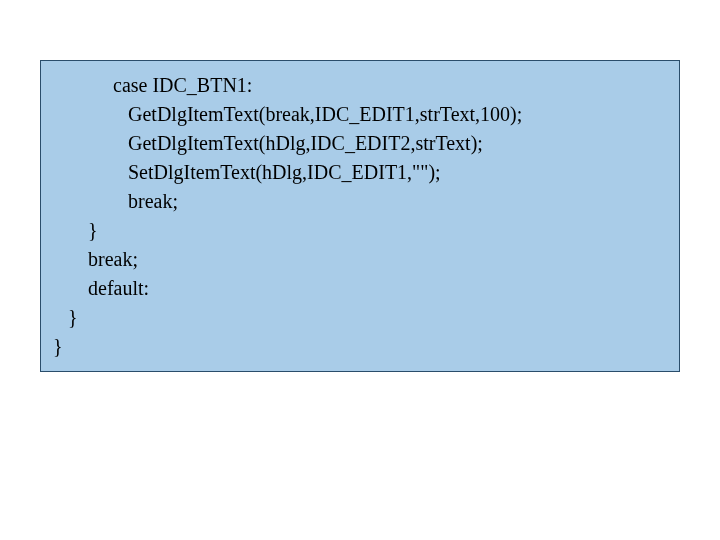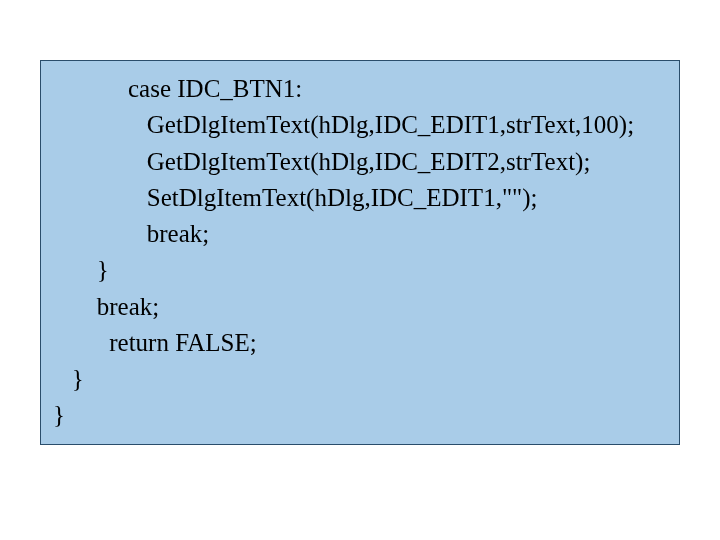--- a/index.html
+++ b/index.html
@@ -14,34 +14,34 @@
       font-family: "Times New Roman", Times, serif;
       padding: 60px 40px;
     }
     .code-box {
       background: #a9cce8;
       border: 1px solid #2a4d6b;
       padding: 10px 12px;
       width: 640px;
     }
     .code-line {
-      font-size: 25px;
+      font-size: 20px;
       color: #000000;
       line-height: 1.45;
       white-space: pre;
       font-family: "Times New Roman", Times, serif;
     }
   </style>
 </head>
 <body>
 
 <div class="code-box">
   <div class="code-line">            case IDC_BTN1:</div>
-  <div class="code-line">               GetDlgItemText(hDlg,IDC_EDIT1,strText,100);</div>
+  <div class="code-line">               GetDlgItemText(break,IDC_EDIT1,strText,100);</div>
   <div class="code-line">               GetDlgItemText(hDlg,IDC_EDIT2,strText);</div>
   <div class="code-line">               SetDlgItemText(hDlg,IDC_EDIT1,"");</div>
   <div class="code-line">               break;</div>
   <div class="code-line">       }</div>
   <div class="code-line">       break;</div>
-  <div class="code-line">         return FALSE;</div>
+  <div class="code-line">       default:</div>
   <div class="code-line">   }</div>
   <div class="code-line">}</div>
 </div>
 
 </body></html>

